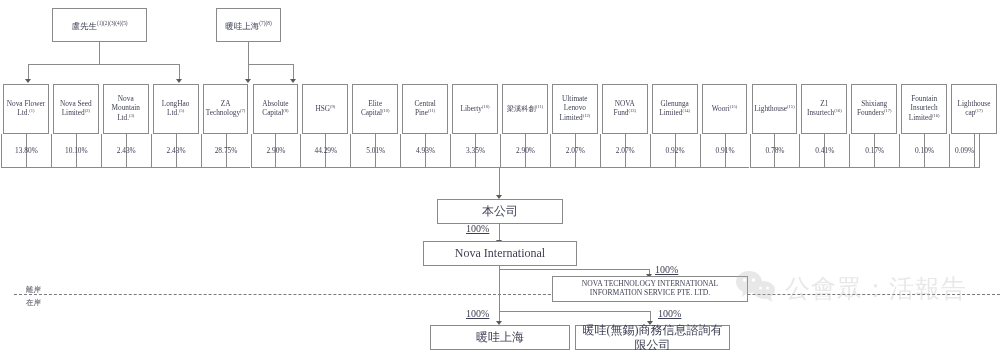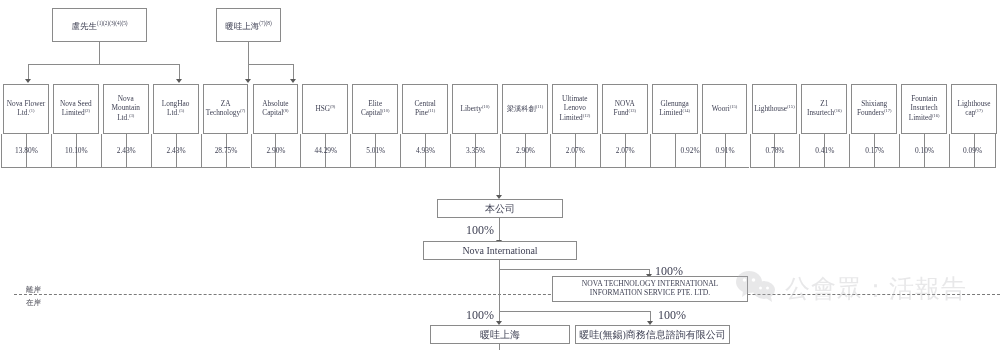--- a/index.html
+++ b/index.html
@@ -81,31 +81,32 @@
     position: absolute;
     width: 0; height: 0;
     border-left: 3px solid transparent;
     border-right: 3px solid transparent;
     border-top: 4px solid #5a5a5a;
     z-index: 3;
   }
 
   
   .chain-box {
+    font-size: 12px;
+    height: 25px;
+  }
+  .chain-box.two-line { height: 26px; font-size: 7.6px; }
+
+  .pct-label {
+    position: absolute;
     font-size: 10px;
-    height: 19px;
-  }
-  .chain-box.two-line { height: 26px; font-size: 7.6px; }
-
-  .pct-label {
-    position: absolute;
-    font-size: 12px;
     color: #3d3f52;
     z-index: 6;
     white-space: nowrap;
+    text-decoration: underline;
   }
 
   
   .divider {
     position: absolute;
     left: 14px;
     right: 0px;
     top: 294px;
     border-top: 1px dashed #7a7a7a;
     z-index: 1;
@@ -266,39 +267,39 @@
       </div>
       <div class="pct-cell" style="left: 500px; width: 49.9px;">
         <span>2.90%</span>
       </div>
       <div class="pct-cell" style="left: 549.9px; width: 49.9px;">
         <span>2.07%</span>
       </div>
       <div class="pct-cell" style="left: 599.8px; width: 49.9px;">
         <span>2.07%</span>
       </div>
-      <div class="pct-cell" style="left: 649.7px; width: 49.9px; justify-content: flex-end;">
+      <div class="pct-cell" style="left: 649.7px; width: 49.9px;">
         <span>0.92%</span>
       </div>
       <div class="pct-cell" style="left: 699.6px; width: 49.9px;">
         <span>0.91%</span>
       </div>
       <div class="pct-cell" style="left: 749.5px; width: 49.9px;">
         <span>0.78%</span>
       </div>
       <div class="pct-cell" style="left: 799.4px; width: 49.9px;">
         <span>0.41%</span>
       </div>
       <div class="pct-cell" style="left: 849.3px; width: 49.9px;">
         <span>0.17%</span>
       </div>
       <div class="pct-cell" style="left: 899.2px; width: 49.9px;">
         <span>0.10%</span>
       </div>
-      <div class="pct-cell last" style="left: 949.1px; width: 47px;">
+      <div class="pct-cell last" style="left: 949.1px; width: 31px;">
         <span>0.09%</span>
       </div>
     </div>
 
   <div class="vline" style="left:499px; top:168px; height:28px;"></div>
   <div class="arrow" style="left:496px; top:195px;"></div>
 
   <div class="box chain-box" style="left:437px; top:199px; width:126px;">
     <span class="txt">本公司</span>
   </div>

